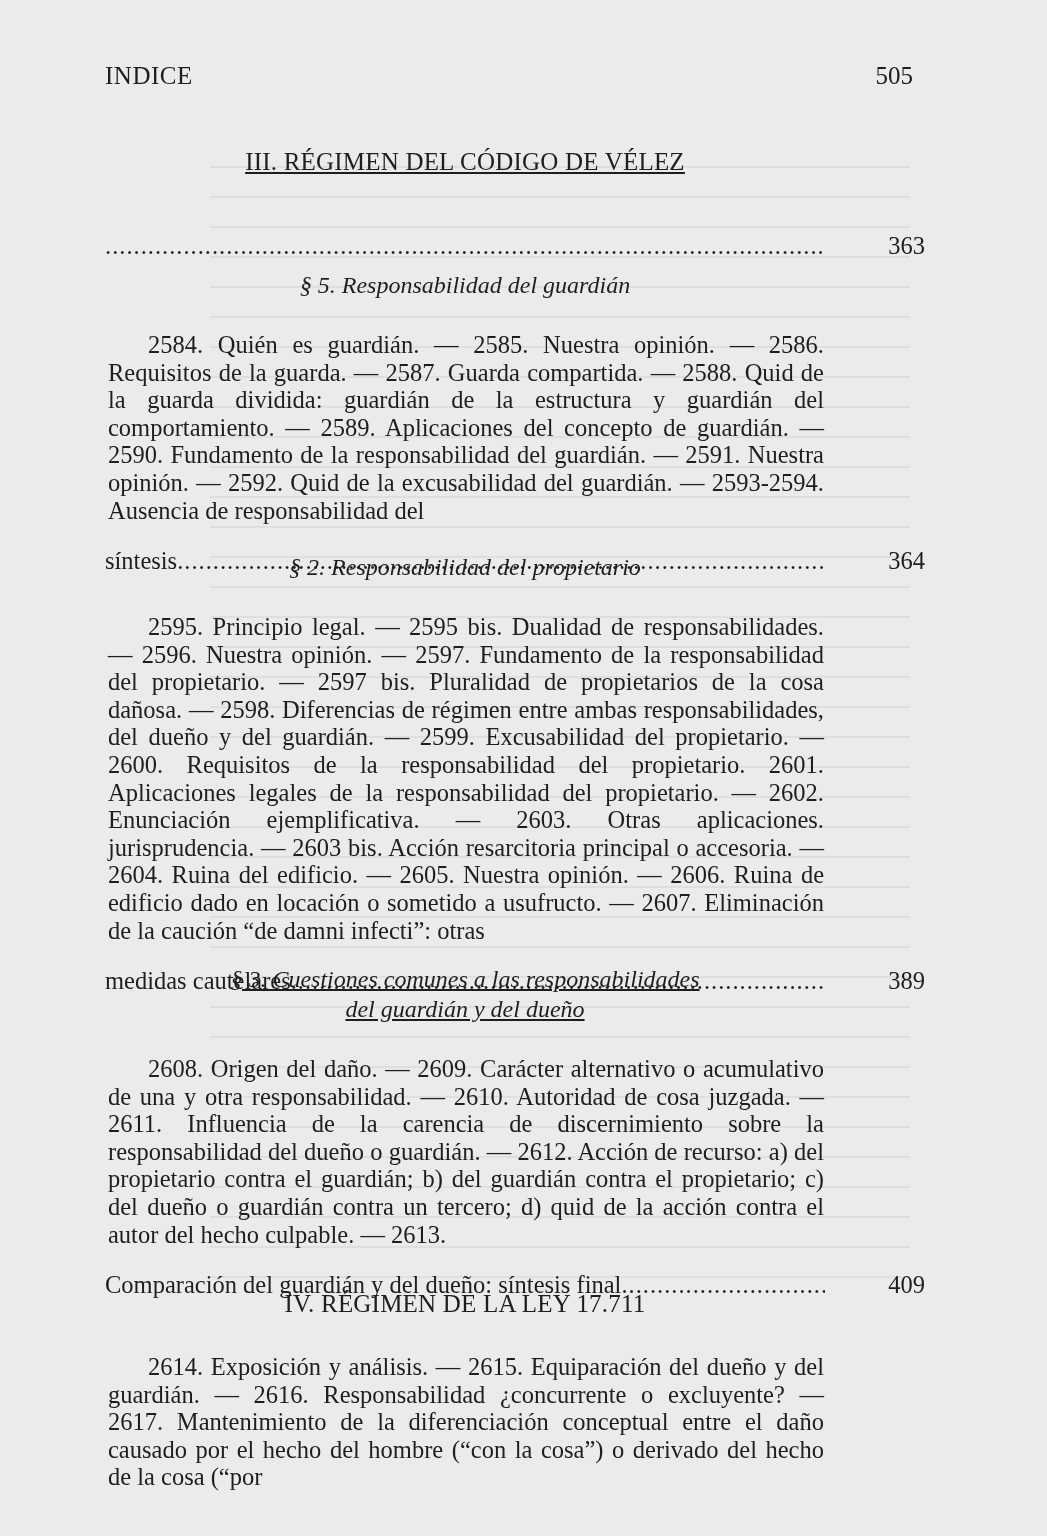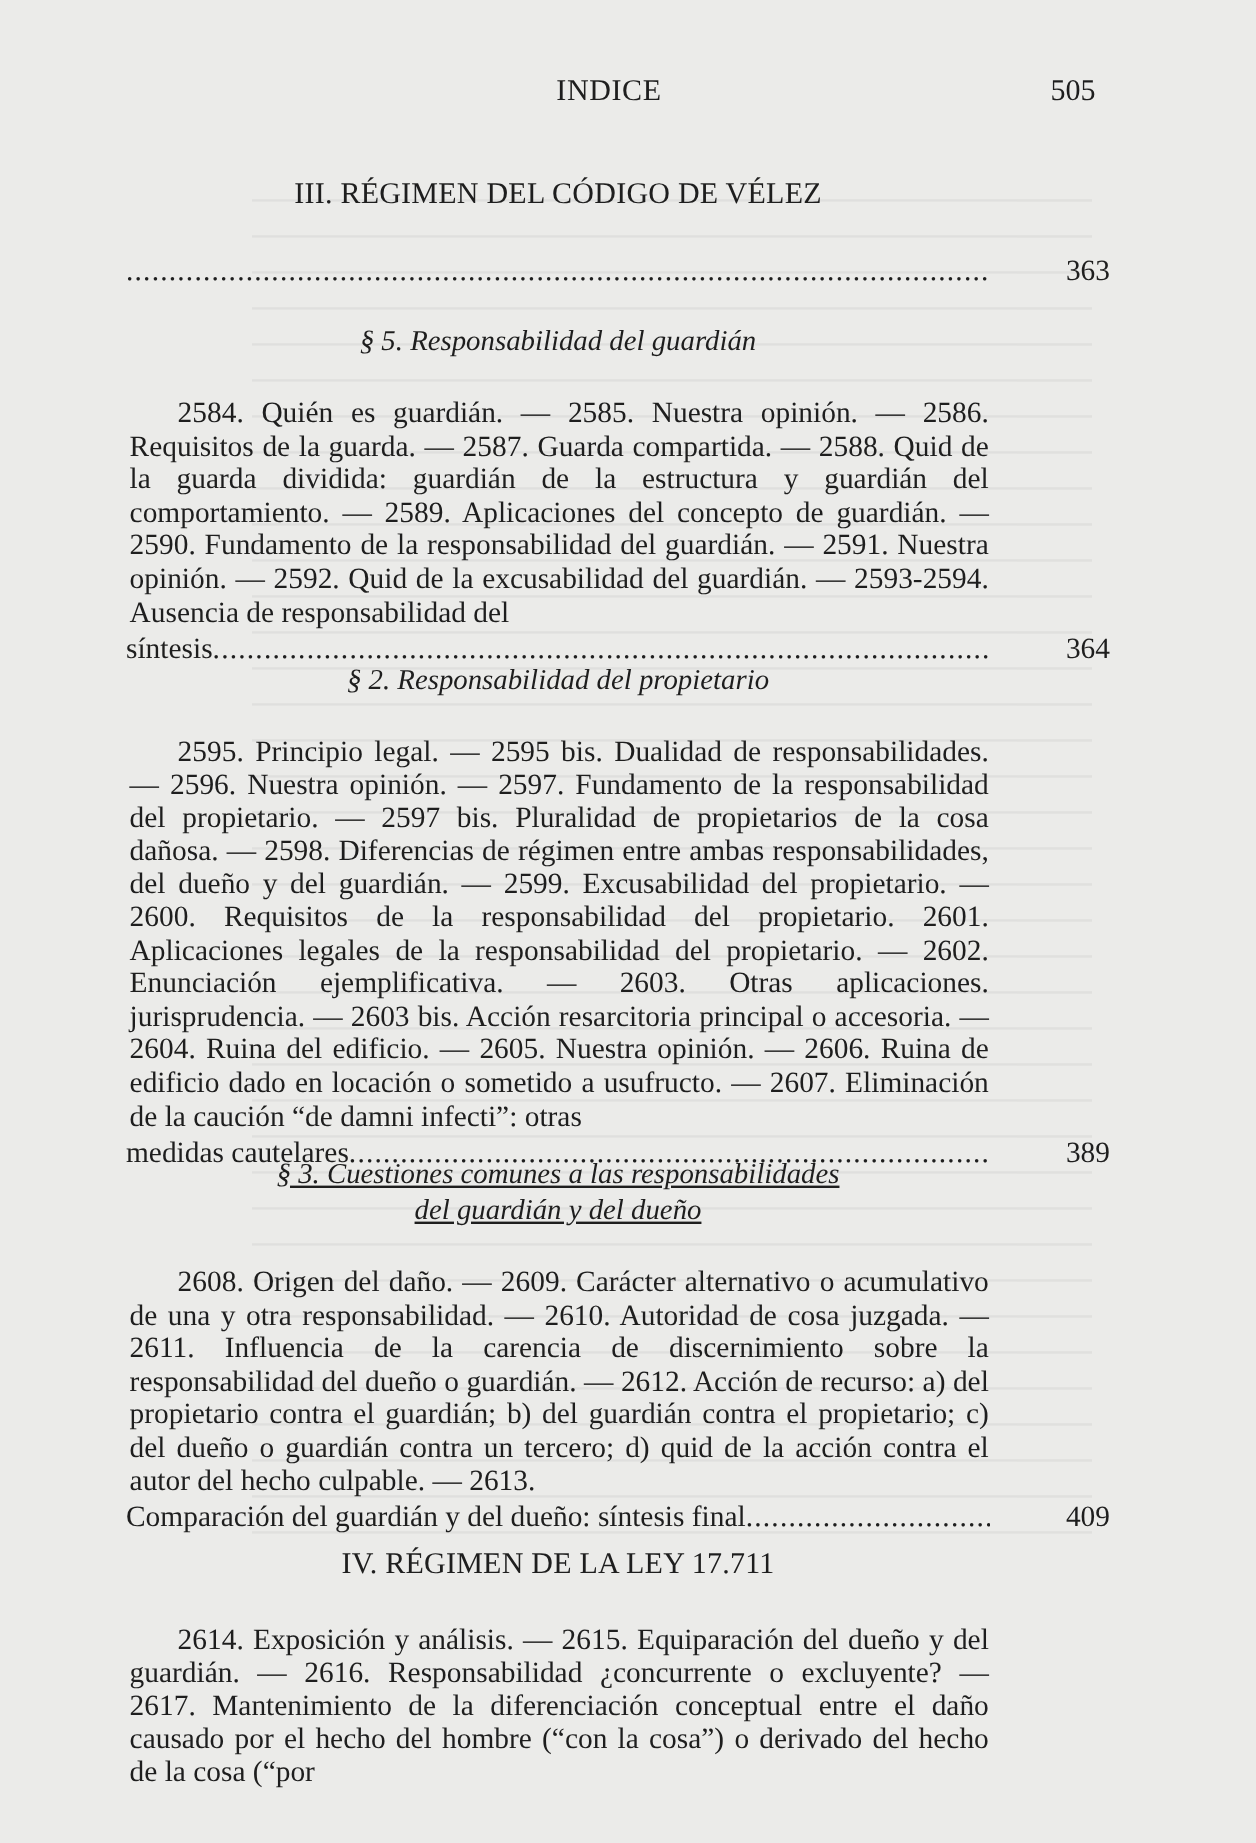--- a/index.html
+++ b/index.html
@@ -5,32 +5,32 @@
     html, body { margin: 0; padding: 0; }
     body {
       width: 1047px; height: 1536px; overflow: hidden;
       background: #ebebe9;
       font-family: "Liberation Serif", "DejaVu Serif", serif;
       color: #1e1e1e;
       position: relative;
     }
     .page { position: absolute; left: 0; top: 0; width: 1047px; height: 1536px; }
     .running-head { position: absolute; top: 62px; left: 105px; width: 820px; height: 36px; }
-    .running-title { position: absolute; left: 0; right: 15px; text-align: center; font-size: 25px; letter-spacing: 0.5px; }
+    .running-title { position: absolute; left: 0; right: 15px; font-size: 25px; letter-spacing: 0.5px; }
     .page-number { position: absolute; right: 12px; font-size: 25px; }
     .chapter-heading { position: absolute; left: 105px; width: 720px; text-align: center; font-size: 25px; letter-spacing: 0.2px; }
     .section-heading { position: absolute; left: 105px; width: 720px; text-align: center; font-size: 24px; font-style: italic; line-height: 30px; }
     .entry { position: absolute; left: 105px; width: 820px; font-size: 24.5px; line-height: 27.6px; }
     .entry p { margin: 3px; text-align: justify; width: 716px; }
     .entry .first { text-indent: 40px; }
     .lastline { display: flex; width: 820px; align-items: baseline; }
     .lastline .txt { white-space: nowrap; }
     .lastline .dots { flex: 1; overflow: hidden; white-space: nowrap; letter-spacing: 1px; margin-right: 60px; }
     .lastline .dots::after { content: "......................................................................................................................................................"; }
-    .lastline .pg { width: 40px; text-align: right; }
+    .lastline .pg { width: 40px; text-align: right; margin-top: 20px; }
     .bleed { position: absolute; left: 210px; top: 140px; width: 700px; height: 1150px; opacity: 0.07; pointer-events: none; }
     .bleed div { height: 26px; border-bottom: 2px solid #555; margin-bottom: 2px; }
   </style>
 </head>
 <body>
 
 <div class="page">
 
   <div class="bleed">
     <div></div>
@@ -71,21 +71,21 @@
       <div></div>
       <div></div>
       <div></div>
   </div>
 
   <div class="running-head">
     <span class="running-title">INDICE</span>
     <span class="page-number">505</span>
   </div>
 
-  <div class="chapter-heading" style="top:148px;">III. RÉGIMEN DEL CÓDIGO DE VÉLEZ</div>
+  <div class="chapter-heading" style="top:148px;text-decoration:underline;">III. RÉGIMEN DEL CÓDIGO DE VÉLEZ</div>
 
   <div class="entry" style="top:212px;">
     <div class="lastline">
       <span class="dots"></span>
       <span class="pg">363</span>
     </div>
   </div>
 
   <div class="section-heading" style="top:270px;">§ 5. Responsabilidad del guardián</div>
 

